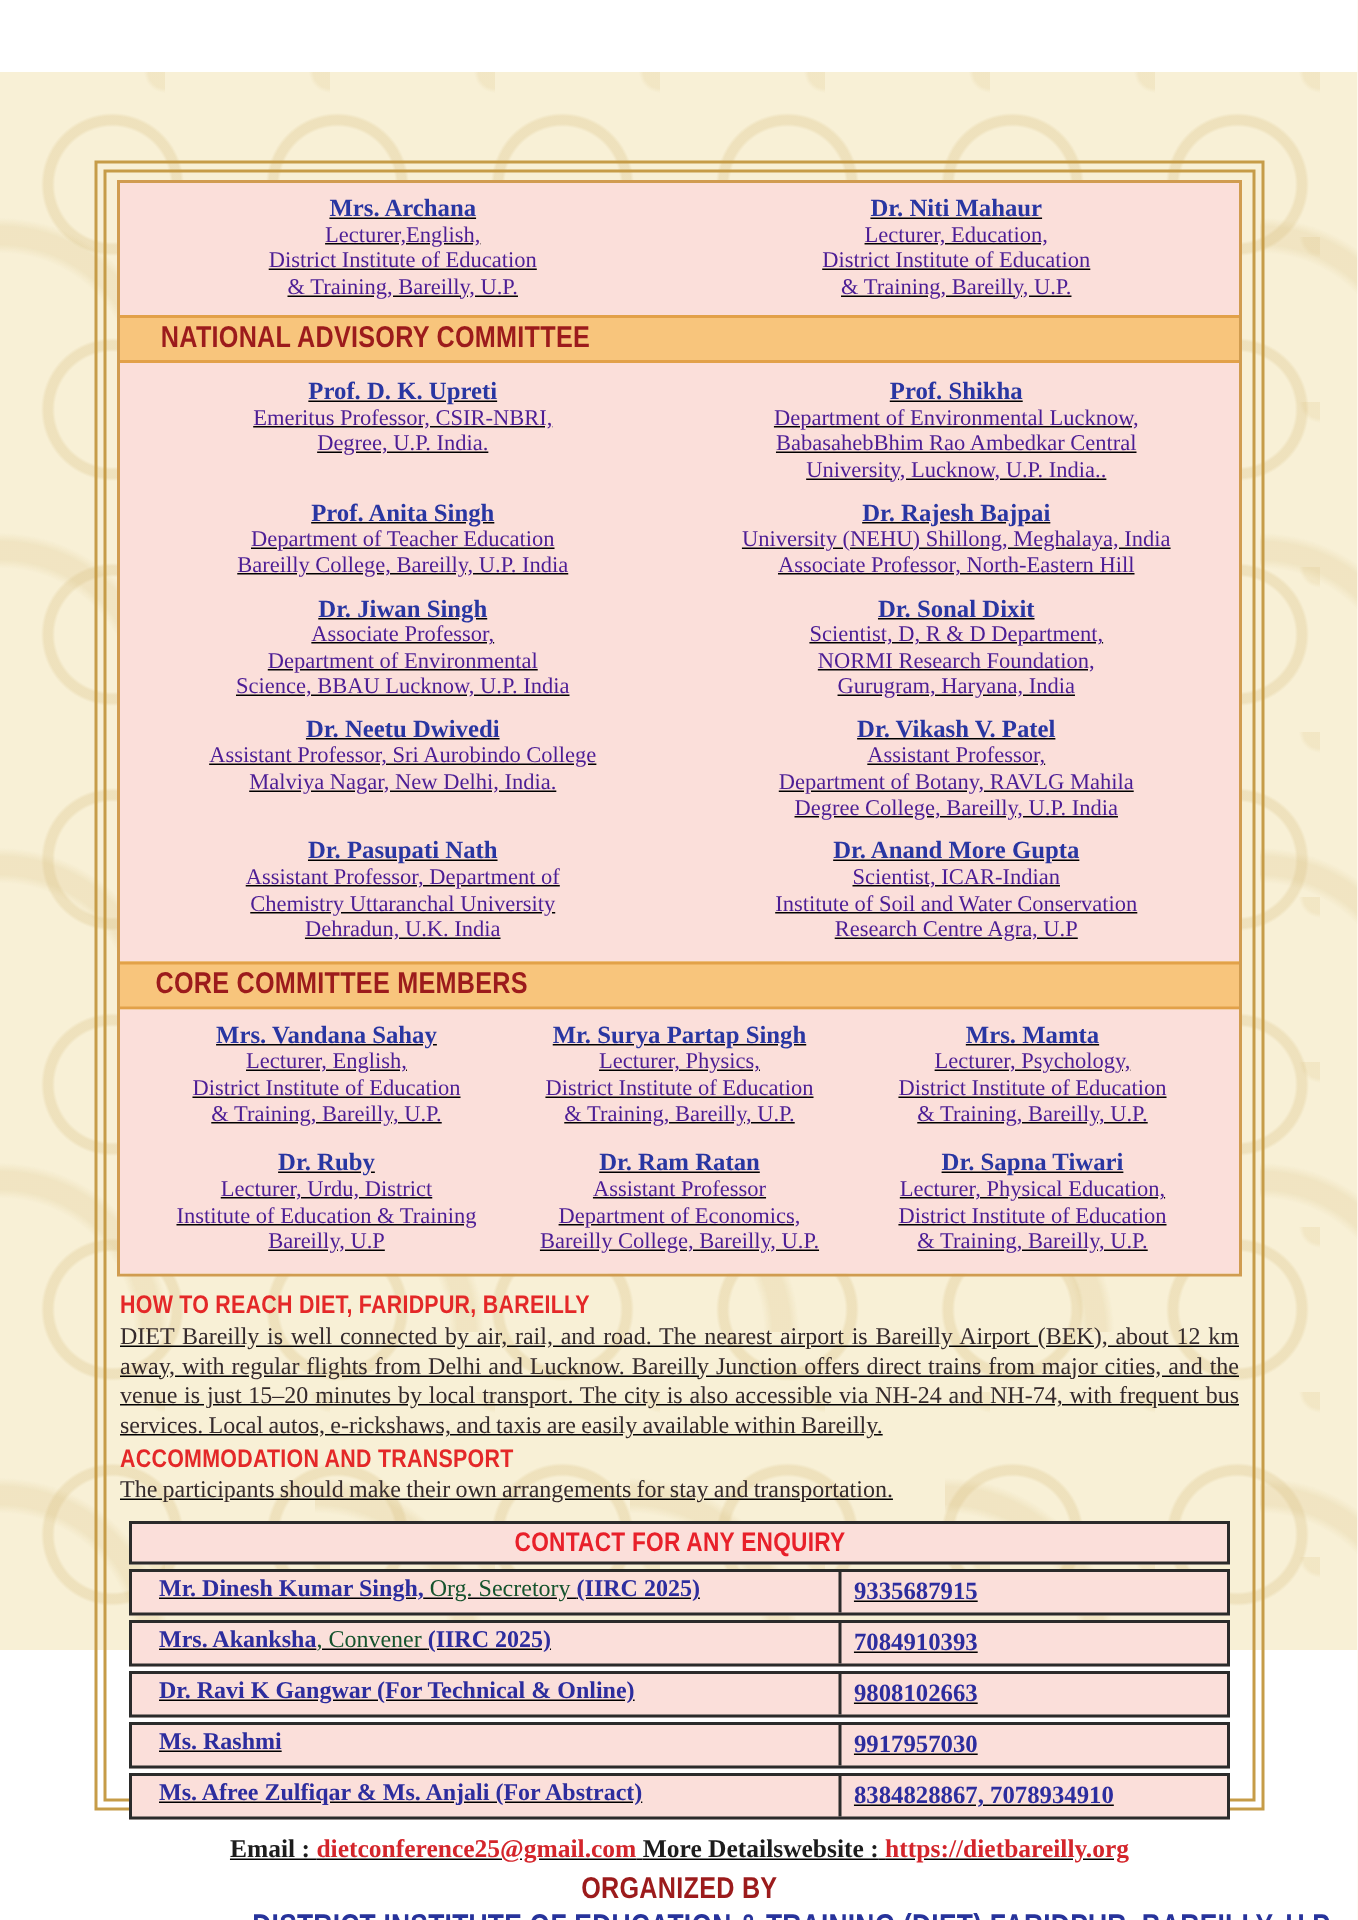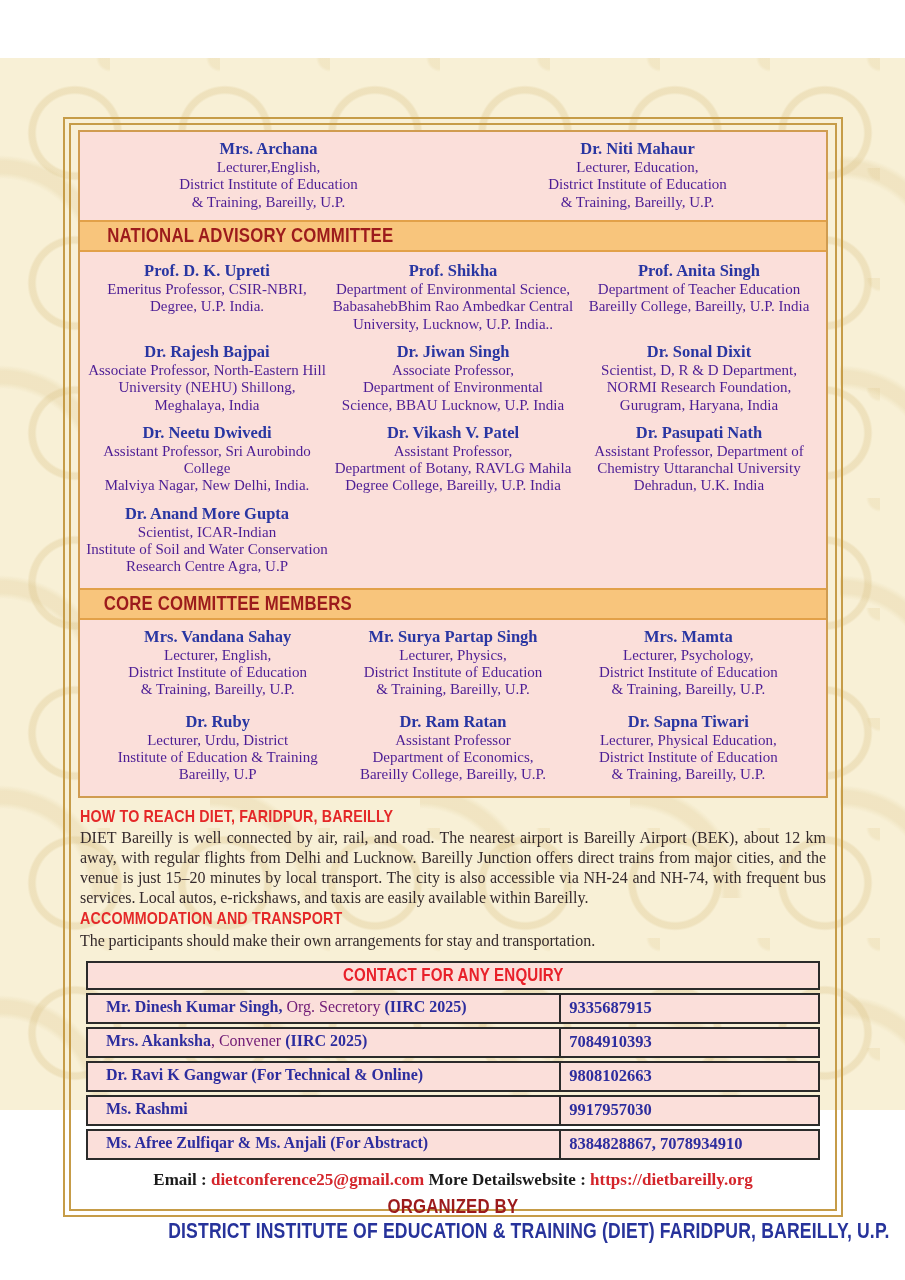--- a/index.html
+++ b/index.html
@@ -1,55 +1,55 @@
 <!DOCTYPE html>
 <html><head>
 <meta charset="utf-8">
 <style>
   html,body{margin:0;padding:0;}
   .page{position:relative;width:905px;height:1280px;background:#ffffff;overflow:hidden;
         font-family:"Liberation Serif",serif;}
-  .sheet{position:absolute;top:58px;left:0;width:905px;height:1052px;
+  .sheet{position:absolute;top:48px;left:0;width:905px;height:1052px;
          background-color:#f8f0d6;
          background-image:
            radial-gradient(circle at 50% 50%, transparent 36%, rgba(214,188,124,.28) 38%, rgba(214,188,124,.28) 43%, transparent 45%),
            radial-gradient(circle at 0% 100%, transparent 30%, rgba(214,188,124,.22) 32%, rgba(214,188,124,.22) 36%, transparent 38%),
            radial-gradient(circle at 100% 0%, rgba(224,202,146,.25) 0, rgba(224,202,146,.25) 7%, transparent 9%);
-         background-size:150px 150px, 210px 210px, 110px 110px;}
+         background-size:150px 150px, 210px 210px, 110px 110px;text-decoration:underline;}
   .main-box{box-sizing:border-box;margin:59px 0 0 63px;width:780px;height:1100px;
             border:2px solid #c69c48;padding:4px;}
   .main-box-inner{box-sizing:border-box;border:2px solid #c69c48;width:100%;height:100%;
                   padding:5px 7px;}
   .committee-block{border:2px solid #d09c50;}
   .panel{background:#fbdfda;}
   .top-panel{display:grid;grid-template-columns:1fr 1fr;padding:7px 4px 9px;}
   .band{background:#f8c57c;border-top:2px solid #e2a149;border-bottom:2px solid #e2a149;
         text-align:left;padding:2px 0 3px;}
   .band-title{font-size:20px;color:#9c1b1c;}
-  .advisory-panel{display:grid;grid-template-columns:1fr 1fr 1fr;row-gap:9px;padding:9px 4px 12px;}
+  .advisory-panel{display:grid;grid-template-columns:1fr 1fr;row-gap:9px;padding:9px 4px 12px;}
   .core-panel{display:grid;grid-template-columns:1fr 1fr 1fr;row-gap:13px;padding:7px 20px 12px;}
   .m-cell{text-align:center;}
   .m-name{font-weight:bold;font-size:16.5px;color:#2936a2;line-height:1.2;}
   .m-line{font-size:15px;line-height:1.16;color:#4c1d95;}
   .condensed{display:inline-block;font-family:"Liberation Sans",sans-serif;font-weight:700;
              transform:scaleX(.84);letter-spacing:.2px;white-space:nowrap;}
   .cond-left{transform-origin:left center;}
   .reach{margin:9px 2px 0;}
   .h-red{line-height:1.2;}
   .h-red .condensed{font-size:17px;color:#e42828;}
   .para{margin:1px 0 2px;font-size:16px;line-height:1.24;text-align:justify;color:#352a2c;
         word-spacing:-0.5px;}
   .contact-table{margin:10px 8px 0;display:flex;flex-direction:column;gap:3px;}
   .c-header{border:2px solid #2b2b2b;background:#fbdfda;text-align:center;padding:2px 0;}
   .c-header .condensed{font-size:18px;color:#e8202a;}
   .c-row{border:2px solid #2b2b2b;background:#fbdfda;display:flex;align-items:stretch;}
   .c-name{flex:0 0 61%;border-right:2px solid #2b2b2b;padding:3px 8px 4px 18px;
           font-size:16px;color:#2d2d9e;}
   .seg-b{font-weight:bold;color:#2d2d9e;}
-  .seg-r{font-weight:normal;color:#701a75;}
+  .seg-r{font-weight:normal;color:#14532d;}
   .c-phone{flex:1;text-align:left;padding:3px 36px 4px 8px;font-weight:bold;
            font-size:16.5px;color:#2d2d9e;}
   .email-line{margin-top:10px;text-align:center;font-weight:bold;font-size:17px;color:#1c1c1c;}
   .link-red{color:#d4252b;}
   .organized{margin-top:5px;text-align:center;line-height:1.15;}
   .organized .condensed{font-size:20px;color:#9c1b1c;}
   .organizer{text-align:center;line-height:1.2;}
   .organizer .condensed{font-size:22px;color:#27339b;transform:scaleX(.8);}
 </style>
 </head>
@@ -82,33 +82,33 @@
           </div>
 
           <div class="panel advisory-panel">
             <div class="m-cell">
                 <div class="m-name">Prof. D. K. Upreti</div>
                 <div class="m-line">Emeritus Professor, CSIR-NBRI,</div>
                 <div class="m-line">Degree, U.P. India.</div>
               </div>
             <div class="m-cell">
                 <div class="m-name">Prof. Shikha</div>
-                <div class="m-line">Department of Environmental Science,</div>
+                <div class="m-line">Department of Environmental Lucknow,</div>
                 <div class="m-line">BabasahebBhim Rao Ambedkar Central</div>
                 <div class="m-line">University, Lucknow, U.P. India..</div>
               </div>
             <div class="m-cell">
                 <div class="m-name">Prof. Anita Singh</div>
                 <div class="m-line">Department of Teacher Education</div>
                 <div class="m-line">Bareilly College, Bareilly, U.P. India</div>
               </div>
             <div class="m-cell">
                 <div class="m-name">Dr. Rajesh Bajpai</div>
+                <div class="m-line">University (NEHU) Shillong, Meghalaya, India</div>
                 <div class="m-line">Associate Professor, North-Eastern Hill</div>
-                <div class="m-line">University (NEHU) Shillong, Meghalaya, India</div>
               </div>
             <div class="m-cell">
                 <div class="m-name">Dr. Jiwan Singh</div>
                 <div class="m-line">Associate Professor,</div>
                 <div class="m-line">Department of Environmental</div>
                 <div class="m-line">Science, BBAU Lucknow, U.P. India</div>
               </div>
             <div class="m-cell">
                 <div class="m-name">Dr. Sonal Dixit</div>
                 <div class="m-line">Scientist,  D, R &amp; D Department,</div>

